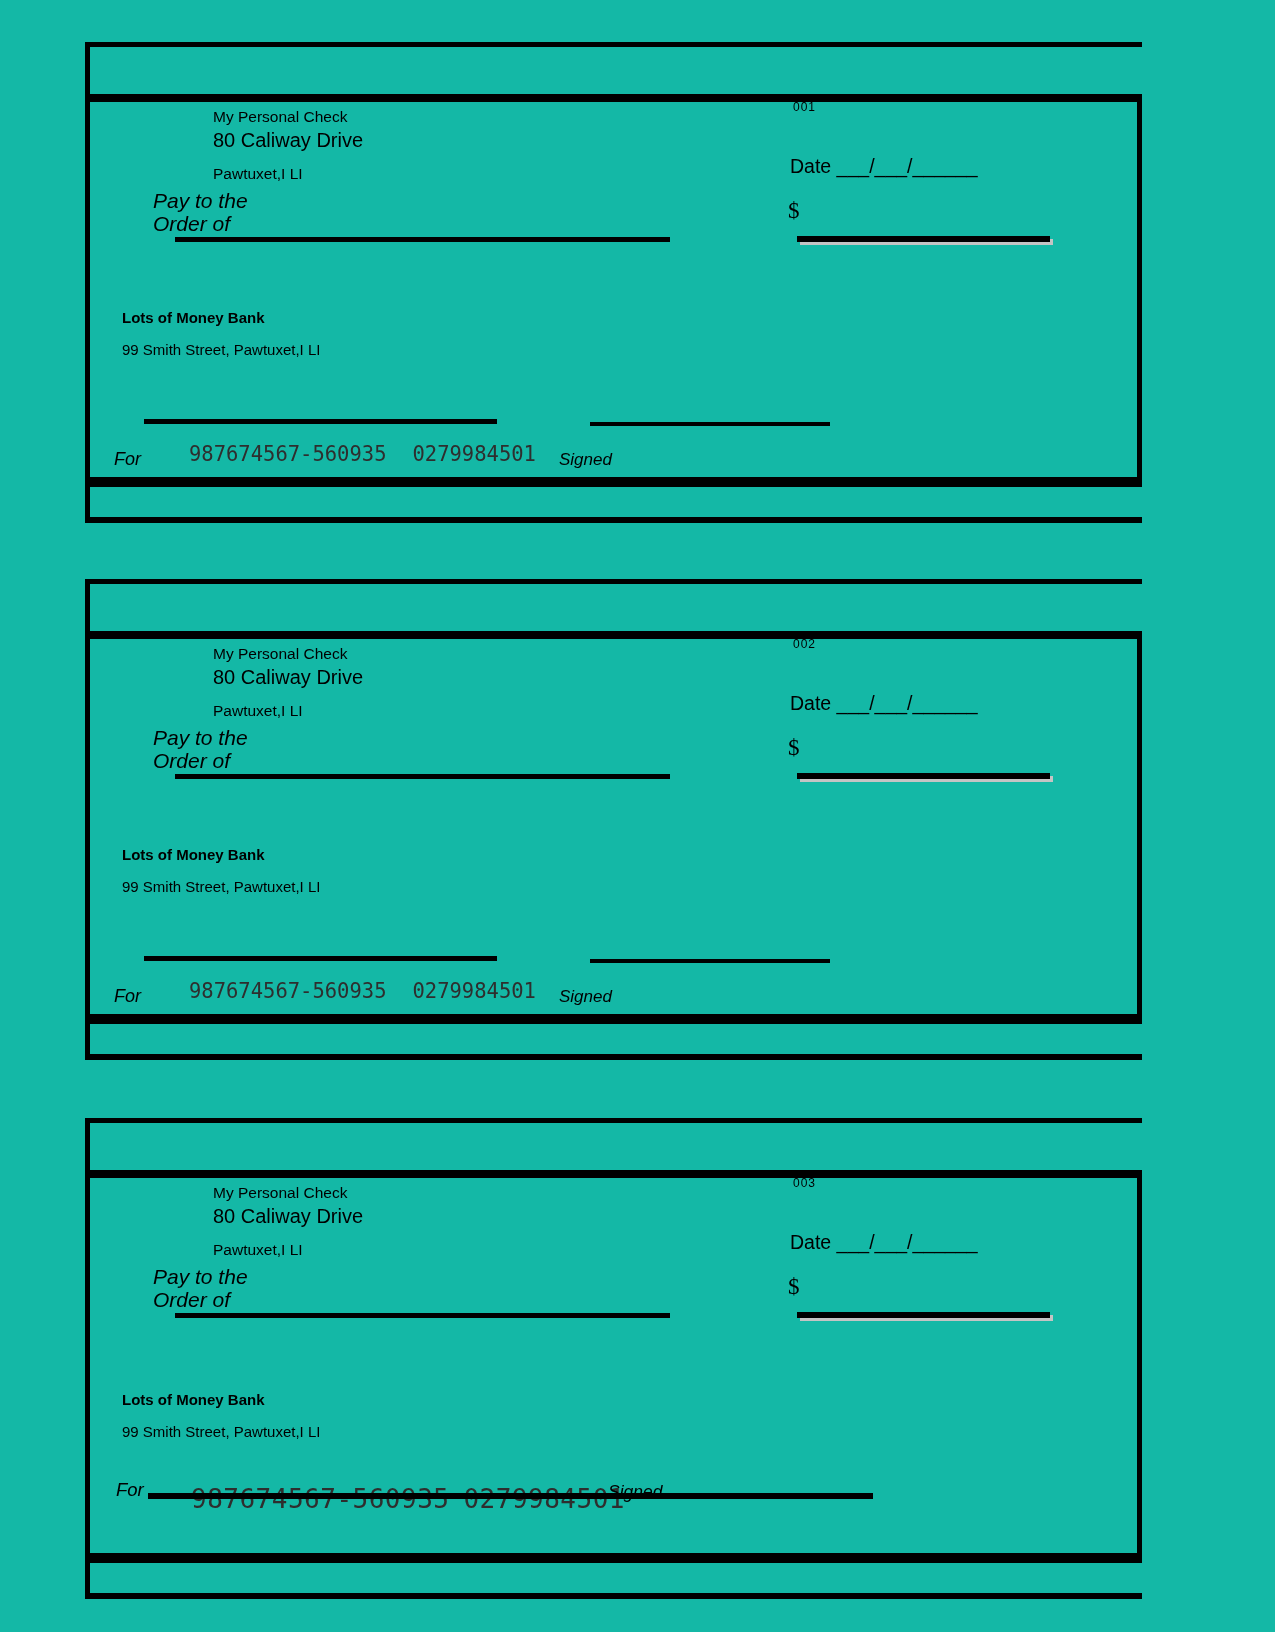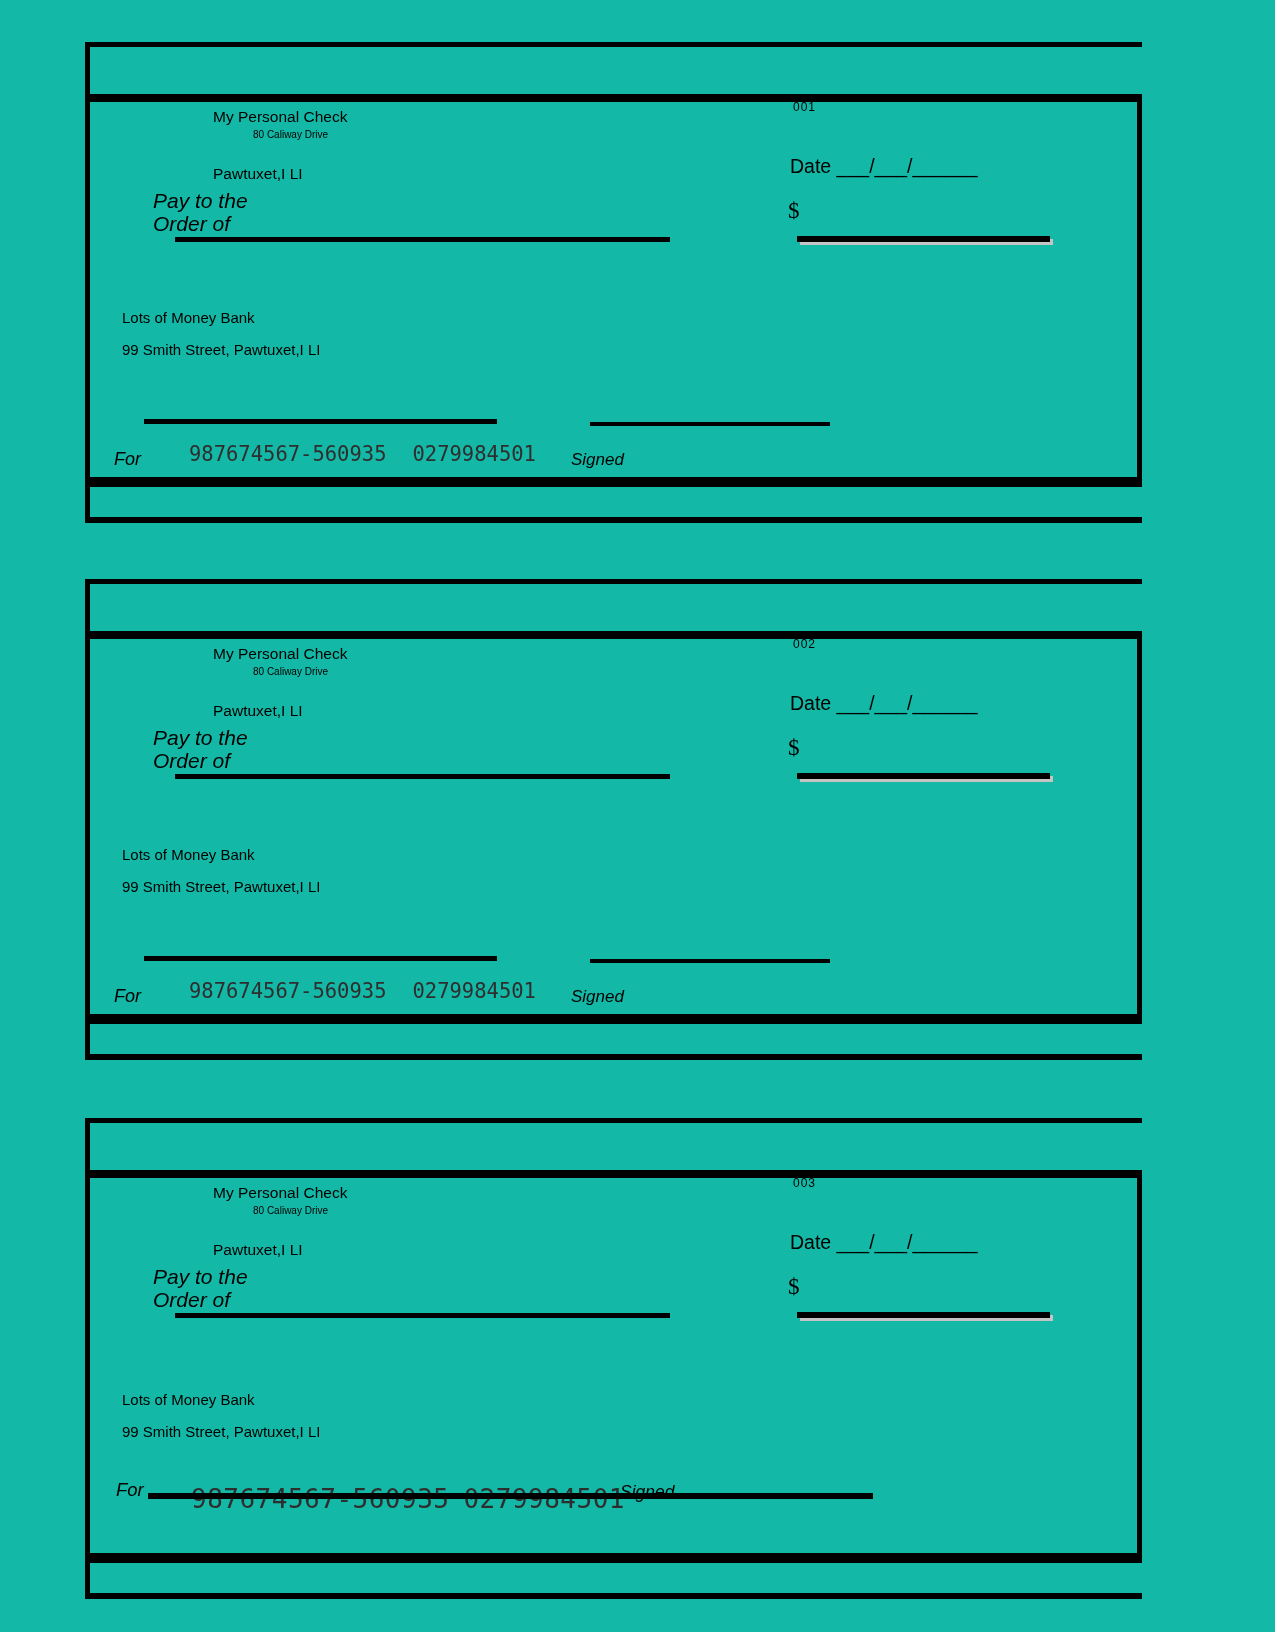--- a/index.html
+++ b/index.html
@@ -38,57 +38,57 @@
     top: 52px; left: 0; right: 0;
     height: 375px;
     border-top: 8px solid #000000;
     border-bottom: 10px solid #000000;
     border-right: 5px solid #000000;
   }
 
   .txt { position: absolute; white-space: pre; }
 
   .sender-name  { left: 128px; top: 66px;  font-size: 15.5px; }
-  .sender-addr1 { left: 128px; top: 87px;  font-size: 10px; margin-left: 40px; }
+  .sender-addr1 { left: 128px; top: 87px;  font-size: 20px; }
   .sender-addr2 { left: 128px; top: 123px; font-size: 15.5px; }
 
   .check-number { left: 708px; top: 58px; font-size: 12px; letter-spacing: 1px; }
 
   .date-field { left: 705px; top: 113px; font-size: 19.5px; }
 
   .pay-to {
     left: 24px; top: 148px;
     font-size: 21px; line-height: 22.5px;
     font-style: italic;
     margin-left: 44px;
   }
 
   .payee-line  { top: 195px; left: 90px;  width: 495px; height: 5px; }
   .dollar-sign { left: 703px; top: 156px; font-size: 23px; font-family: "Liberation Serif", serif; }
   .amount-line {
     top: 194px; left: 712px; width: 253px; height: 6px;
     box-shadow: 3px 3px 0 0 #c4c4c4;
   }
 
-  .bank-name { left: 37px; top: 267px; font-size: 15px; }
+  .bank-name { left: 37px; top: 267px; font-size: 15px; font-weight: bold; }
   .bank-addr { left: 37px; top: 299px; font-size: 15px; }
 
   .memo-line      { top: 377px; left: 59px;  width: 353px; height: 5px; }
   .signature-line { top: 380px; left: 505px; width: 240px; height: 4px; }
 
   .for-label    { left: 29px;  top: 407px; font-size: 18px; font-style: italic; }
   .micr {
     left: 76px; top: 400px;
     font-family: "DejaVu Sans Mono", monospace;
     font-size: 20.5px;
     color: #2e2e2e;
     margin-left: 28px;
   }
   .micr .micr-right { margin-left: 26px; }
-  .signed-label { left: 474px; top: 408px; font-size: 17px; font-style: italic; margin-left: 12px; }
+  .signed-label { left: 474px; top: 408px; font-size: 17px; font-style: italic; }
 
   
   .c3 .bank-name { top: 273px; }
   .c3 .bank-addr { top: 305px; }
   .c3 .for-label { left: 31px; top: 361px; font-size: 18.5px; }
   .c3 .strike-line { top: 375px; left: 63px; width: 725px; height: 6px; }
   .c3 .micr {
     left: 78px; top: 366px;
     font-size: 26px; letter-spacing: 0.5px;
   }

